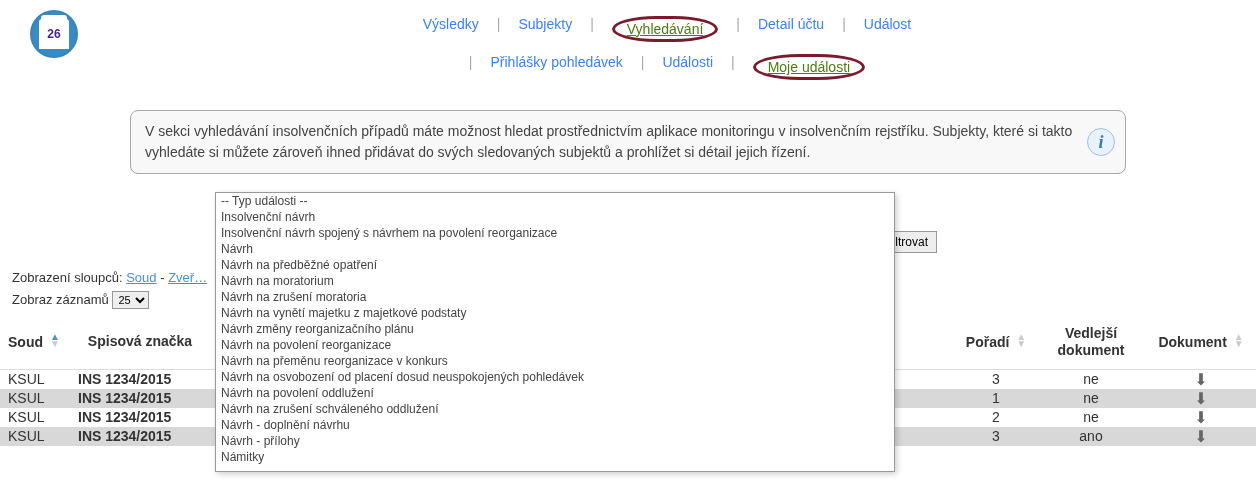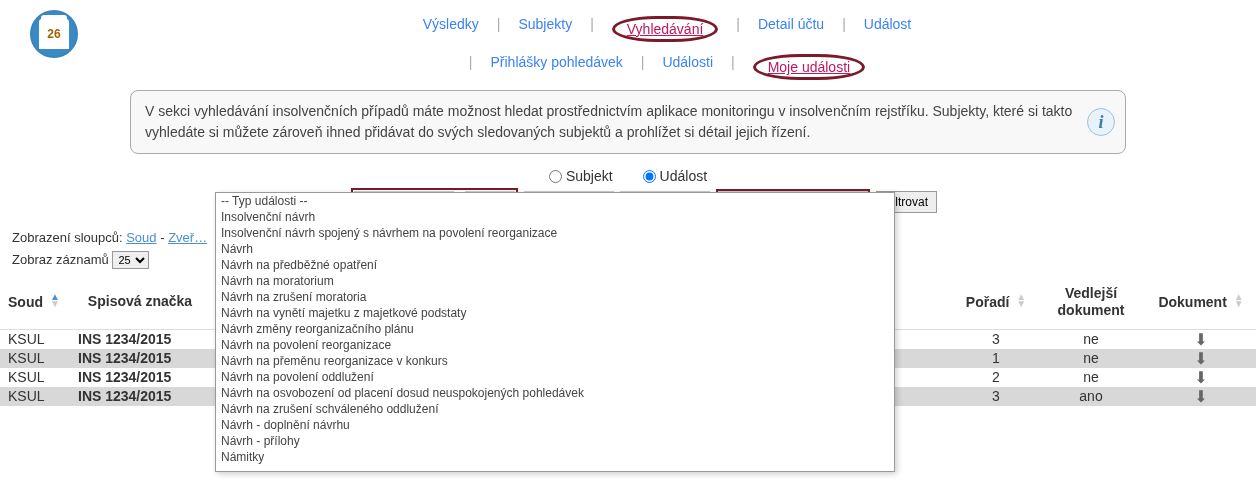--- a/index.html
+++ b/index.html
@@ -2,30 +2,30 @@
 <html><head>
   <meta charset="utf-8">
   <style>
     * { margin: 0; padding: 0; box-sizing: border-box; }
     body { font-family: Arial, sans-serif; font-size: 13px; color: #333; background: #fff; width: 1256px; }
     
     .top-bar { display: flex; align-items: flex-start; padding: 10px 0 0 30px; }
     .logo-badge { width: 48px; height: 48px; border-radius: 50%; background: radial-gradient(circle, #3a8bc4 60%, #2a6a9a 100%); display: flex; align-items: center; justify-content: center; position: relative; }
     .logo-inner { width: 30px; height: 30px; background: #fff; border-radius: 3px 3px 0 0; display: flex; flex-direction: column; align-items: center; justify-content: center; position: relative; }
     .logo-inner::before { content: ''; position: absolute; top: -4px; left: 2px; right: 2px; height: 5px; background: #fff; border-radius: 3px 3px 0 0; }
-    .logo-date { font-size: 12px; font-weight: bold; color: #a16207; }
+    .logo-date { font-size: 12px; font-weight: bold; color: #4c1d95; }
     
     .nav-wrap { flex: 1; }
     .nav-row { display: flex; justify-content: center; gap: 18px; padding: 6px 0; font-size: 14px; color: #555; }
     .nav-sep { color: #aaa; }
     .nav-item { color: #3b82f6; cursor: pointer; }
-    .nav-item.active { color: #be185d; text-decoration: underline; }
+    .nav-item.active { color: #4d7c0f; text-decoration: underline; }
     .highlight-circle { border: 3px solid #7a1a2a; border-radius: 50% / 60%; padding: 2px 12px; display: inline-block; }
     
-    .info-box { margin: 4px 130px; background: #f8f8f8; border: 1px solid #aaa; border-radius: 8px; padding: 10px 50px 10px 14px; font-size: 14px; color: #444; position: relative; line-height: 1.5; }
+    .info-box { margin: 24px 130px; background: #f8f8f8; border: 1px solid #aaa; border-radius: 8px; padding: 10px 50px 10px 14px; font-size: 14px; color: #444; position: relative; line-height: 1.5; }
     .info-icon { position: absolute; right: 10px; top: 50%; transform: translateY(-50%); width: 28px; height: 28px; border-radius: 50%; background: #e8f2fb; border: 1px solid #a0c0e0; display: flex; align-items: center; justify-content: center; font-style: italic; font-family: serif; font-size: 18px; color: #3a7ab0; font-weight: bold; }
     
     .filter-area { text-align: center; padding: 6px 6px; }
     .radio-row { display: flex; justify-content: center; gap: 30px; padding: 4px 0; font-size: 14px; }
     .radio-row label { display: flex; align-items: center; gap: 4px; }
     
     .filter-row { display: flex; justify-content: center; align-items: center; gap: 6px; font-size: 13px; }
     .ins-label { margin-right: 4px; }
     .red-box { border: 2px solid #7a1a2a; padding: 1px; display: inline-flex; align-items: center; }
     .red-box input { border: 1px solid #ccc; padding: 3px 6px; font-size: 12px; }
@@ -193,19 +193,19 @@
     <div>Insolvenční návrh</div>
     <div>Insolvenční návrh spojený s návrhem na povolení reorganizace</div>
     <div>Návrh</div>
     <div>Návrh na předběžné opatření</div>
     <div>Návrh na moratorium</div>
     <div>Návrh na zrušení moratoria</div>
     <div>Návrh na vynětí majetku z majetkové podstaty</div>
     <div>Návrh změny reorganizačního plánu</div>
     <div>Návrh na povolení reorganizace</div>
     <div>Návrh na přeměnu reorganizace v konkurs</div>
+    <div>Návrh na osvobození od placení dosud neuspokojených pohledávek</div>
     <div>Návrh na povolení oddlužení</div>
-    <div>Návrh na osvobození od placení dosud neuspokojených pohledávek</div>
     <div>Návrh na zrušení schváleného oddlužení</div>
     <div>Návrh - doplnění návrhu</div>
     <div>Návrh - přílohy</div>
     <div>Námitky</div>
   </div>
 
 </body></html>

